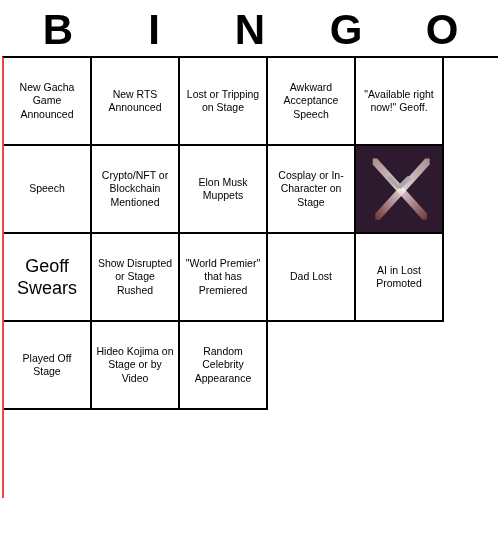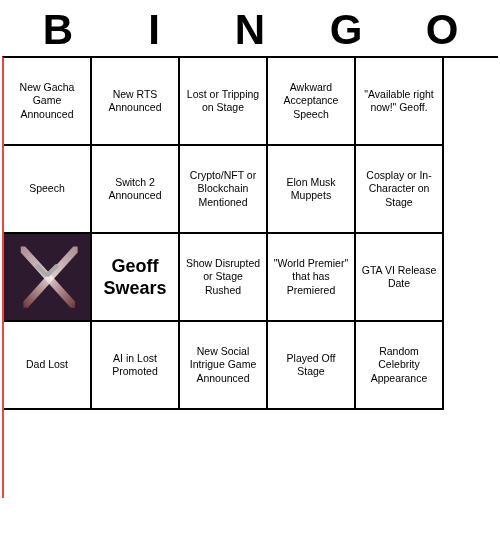--- a/index.html
+++ b/index.html
@@ -59,21 +59,21 @@
       display: flex;
       align-items: center;
       justify-content: center;
     }
     .sword-svg {
       width: 70px;
       height: 70px;
     }
     .geoff-cell {
       font-size: 18px;
-      font-weight: bold;
+      font-weight: normal;
     }
   </style>
 </head>
 <body>
 
 <div id="bingo-header">
 <div class="bingo-letter">B</div>
     <div class="bingo-letter">I</div>
     <div class="bingo-letter">N</div>
     <div class="bingo-letter">G</div>
@@ -90,23 +90,20 @@
       <span>Lost or Tripping on Stage</span>
     </div>
     <div class="bingo-cell">
       <span>Awkward Acceptance Speech</span>
     </div>
     <div class="bingo-cell">
       <span>"Available right now!" Geoff.</span>
     </div>
     <div class="bingo-cell">
       <span>Speech</span>
-    </div>
-    <div class="bingo-cell">
-      <span>Switch 2 Announced</span>
     </div>
     <div class="bingo-cell">
       <span>Crypto/NFT or Blockchain Mentioned</span>
     </div>
     <div class="bingo-cell">
       <span>Elon Musk Muppets</span>
     </div>
     <div class="bingo-cell">
       <span>Cosplay or In-Character on Stage</span>
     </div>
@@ -139,30 +136,27 @@
     <div class="bingo-cell geoff-cell">
       <span>Geoff Swears</span>
     </div>
     <div class="bingo-cell">
       <span>Show Disrupted or Stage Rushed</span>
     </div>
     <div class="bingo-cell">
       <span>"World Premier" that has Premiered</span>
     </div>
     <div class="bingo-cell">
-      <span>GTA VI Release Date</span>
-    </div>
-    <div class="bingo-cell">
       <span>Dad Lost</span>
     </div>
     <div class="bingo-cell">
       <span>AI in Lost Promoted</span>
     </div>
     <div class="bingo-cell">
-      <span>New Social Intrigue Game Announced</span>
+      <span>Played Off Stage</span>
     </div>
     <div class="bingo-cell">
-      <span>Played Off Stage</span>
+      <span>Hideo Kojima on Stage or by Video</span>
     </div>
     <div class="bingo-cell">
       <span>Random Celebrity Appearance</span>
     </div>
   </div>
 
 </body></html>

